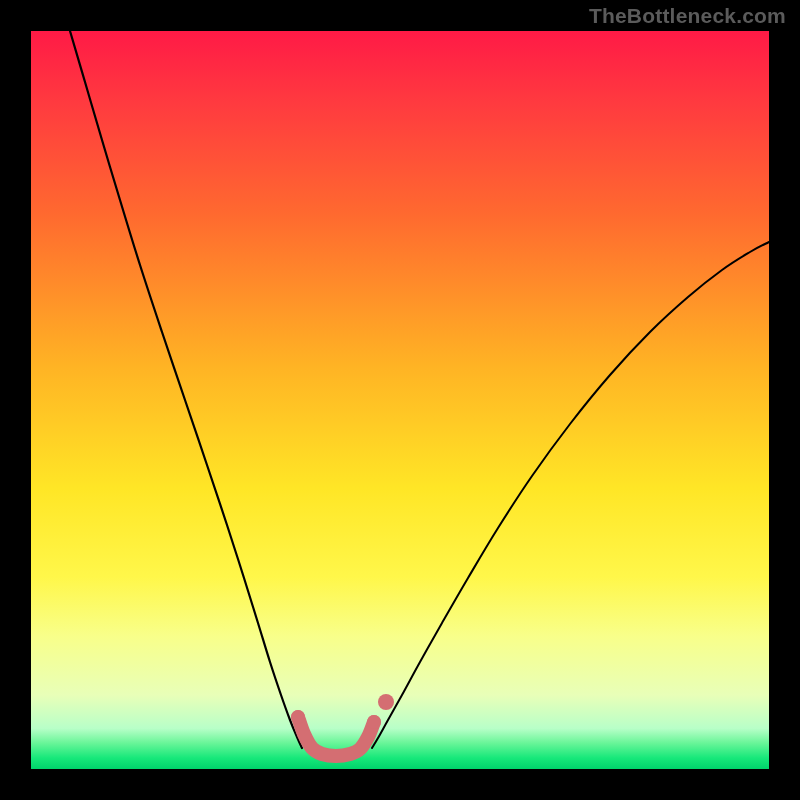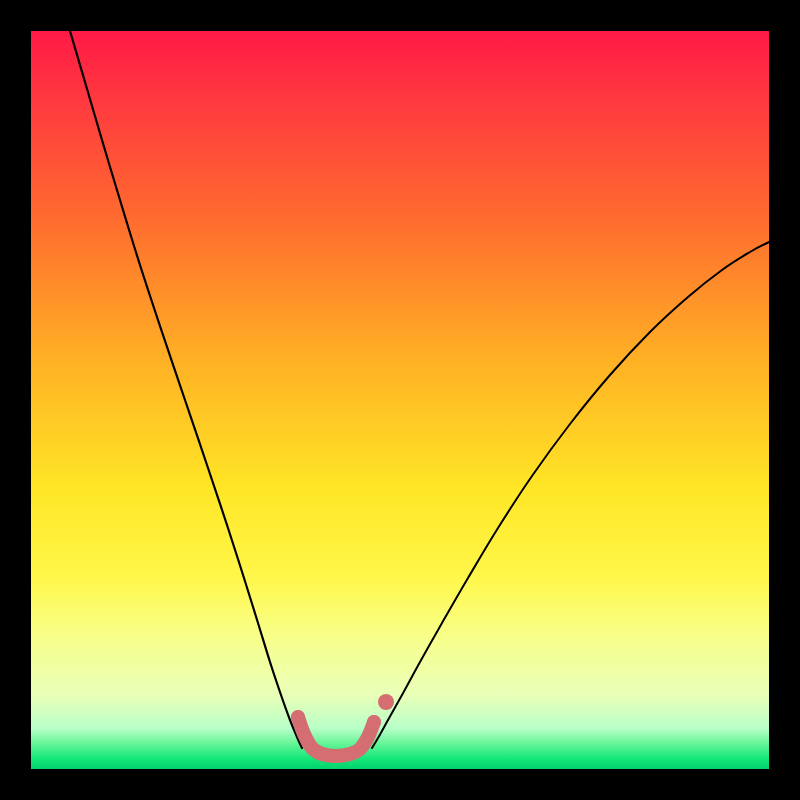--- a/index.html
+++ b/index.html
@@ -32,20 +32,21 @@
   svg {
     position: absolute;
     top: 0;
     left: 0;
   }
 </style>
 </head>
 <body>
 
 <div class="frame">
+  <div class="watermark">TheBottleneck.com</div>
   <svg id="chart-svg" width="800" height="800" viewBox="0 0 800 800">
       <defs>
         <linearGradient id="bg-grad" x1="0" y1="0" x2="0" y2="1">
           <stop offset="0%" stop-color="#ff1a46"></stop>
           <stop offset="10%" stop-color="#ff3b3f"></stop>
           <stop offset="25%" stop-color="#ff6a2f"></stop>
           <stop offset="45%" stop-color="#ffb224"></stop>
           <stop offset="62%" stop-color="#ffe626"></stop>
           <stop offset="74%" stop-color="#fff74a"></stop>
           <stop offset="82%" stop-color="#f8ff8a"></stop>

